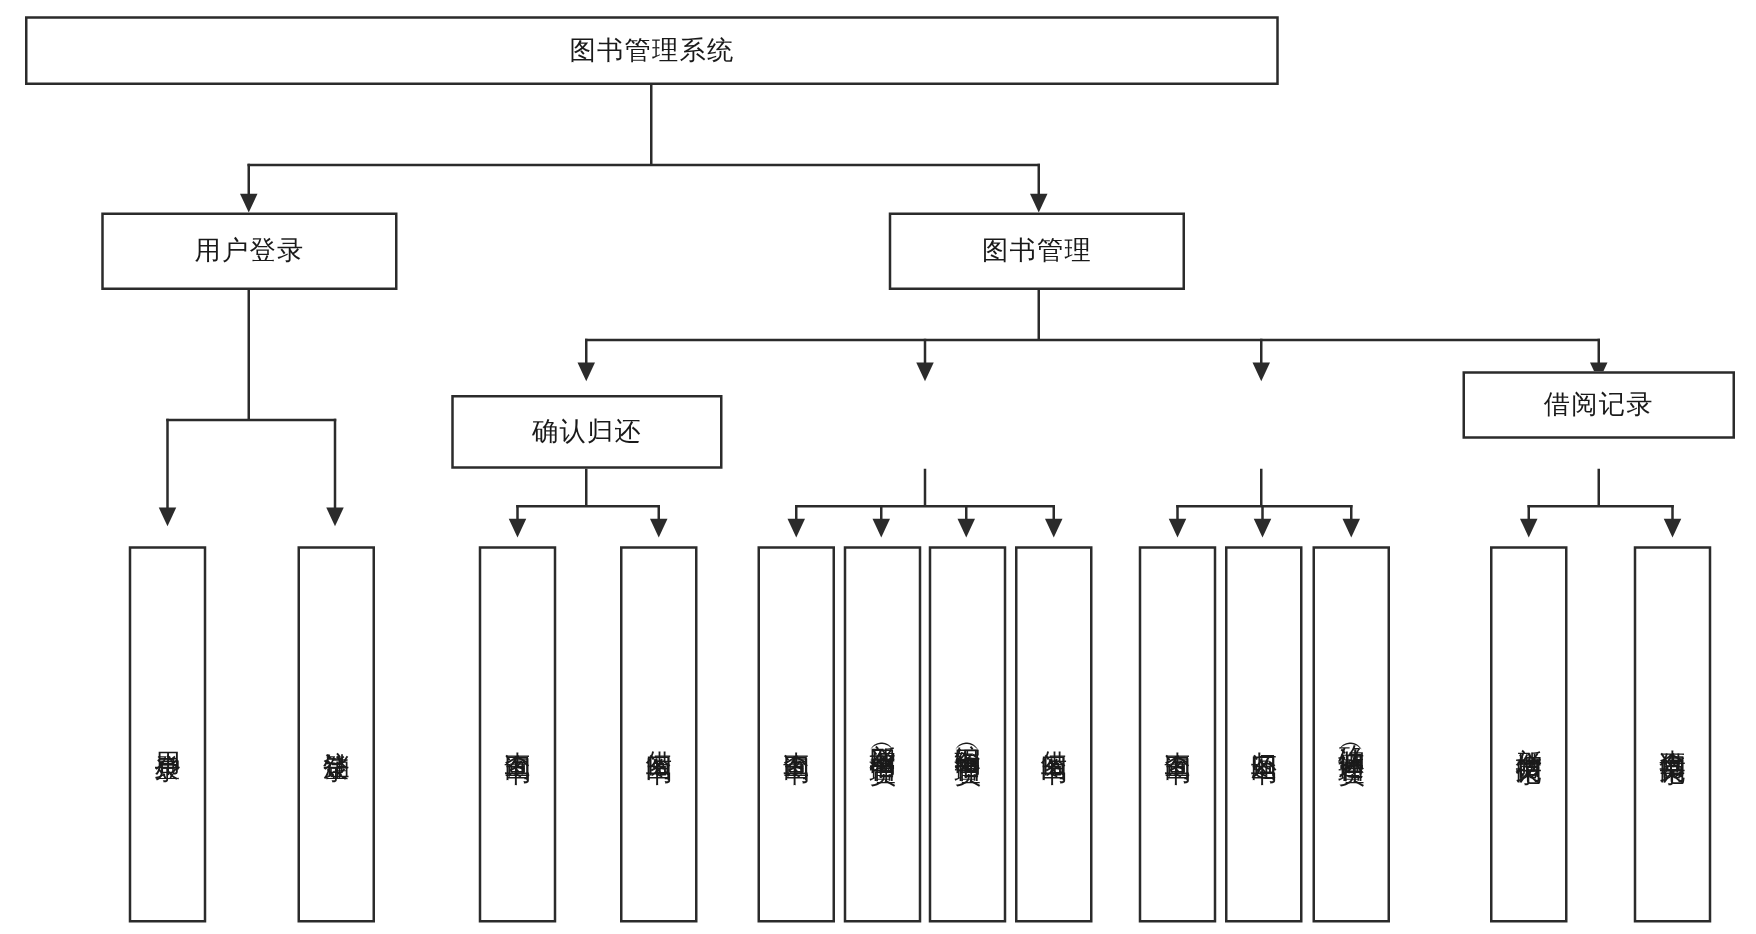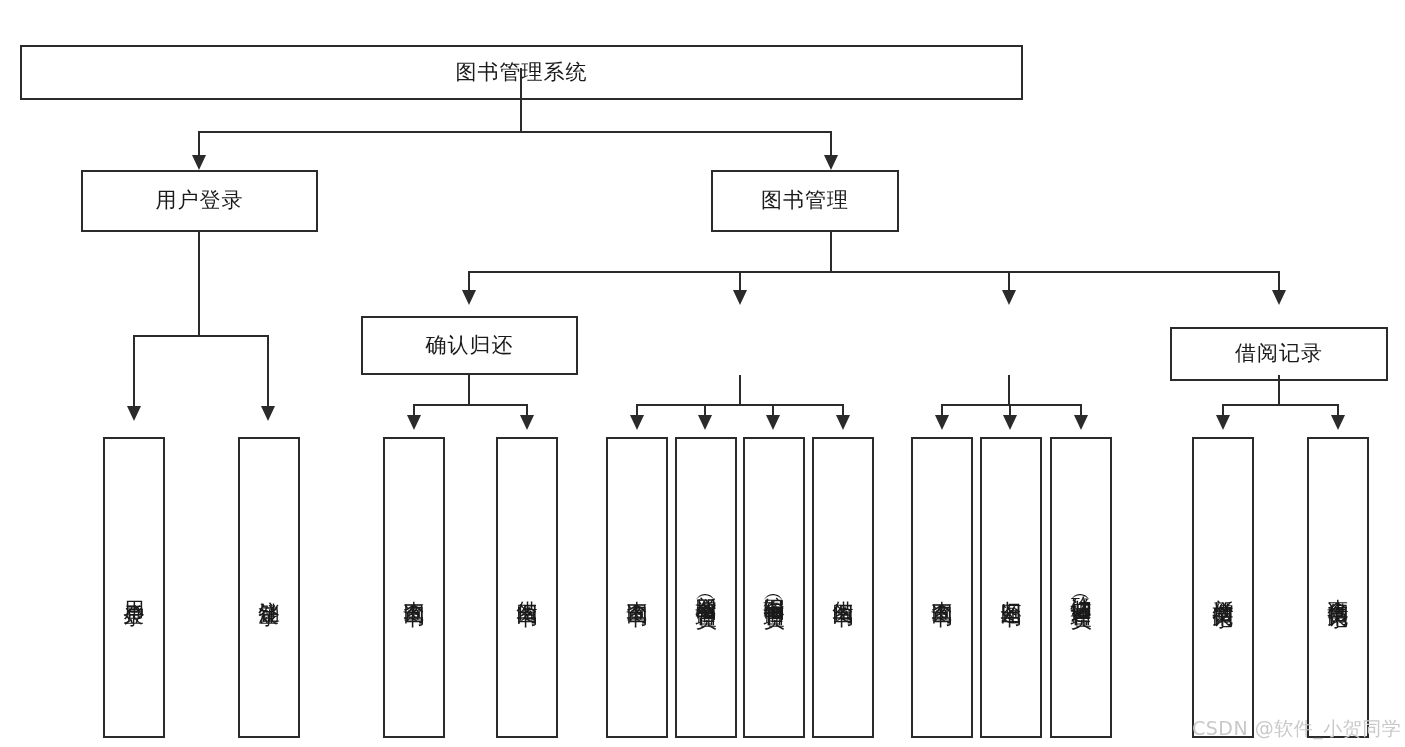--- a/index.html
+++ b/index.html
@@ -67,39 +67,39 @@
     white-space: nowrap;
     user-select: none;
     letter-spacing: 0.5px;
   }
 </style>
 </head>
 <body>
 
 <div id="canvas">
 
-  <div class="node h" style="left:20px; top:13px; width:1003px; height:55px;margin-top:32px;">
+  <div class="node h" style="left:20px; top:13px; width:1003px; height:55px;">
     <span>图书管理系统</span>
   </div>
 
   <div class="edge vline" style="left:520px; top:68px; width:2px; height:64px;"></div>
 
   <div class="edge hline" style="left:198px; top:131px; width:634px; height:2px;"></div>
 
   <div class="edge vline" style="left:198px; top:131px; width:2px; height:27px;"></div>
   <div class="arrow" style="left:192px; top:155px;"></div>
 
   <div class="edge vline" style="left:830px; top:131px; width:2px; height:27px;"></div>
   <div class="arrow" style="left:824px; top:155px;"></div>
 
   <div class="node h" style="left:81px; top:170px; width:237px; height:62px;">
     <span>用户登录</span>
   </div>
 
-  <div class="node h" style="left:711px; top:170px; width:188px; height:62px;">
+  <div class="node h" style="left:711px; top:170px; width:237px; height:62px;">
     <span>图书管理</span>
   </div>
 
   <div class="edge vline" style="left:198px; top:232px; width:2px; height:104px;"></div>
   <div class="edge hline" style="left:133px; top:335px; width:136px; height:2px;"></div>
   <div class="edge vline" style="left:133px; top:335px; width:2px; height:74px;"></div>
   <div class="arrow" style="left:127px; top:406px;"></div>
   <div class="edge vline" style="left:267px; top:335px; width:2px; height:74px;"></div>
   <div class="arrow" style="left:261px; top:406px;"></div>
 
@@ -110,21 +110,21 @@
   <div class="edge vline" style="left:739px; top:271px; width:2px; height:22px;"></div>
   <div class="arrow" style="left:733px; top:290px;"></div>
   <div class="edge vline" style="left:1008px; top:271px; width:2px; height:22px;"></div>
   <div class="arrow" style="left:1002px; top:290px;"></div>
   <div class="edge vline" style="left:1278px; top:271px; width:2px; height:22px;"></div>
   <div class="arrow" style="left:1272px; top:290px;"></div>
 
   <div class="node h" style="left:361px; top:316px; width:217px; height:59px;">
     <span>确认归还</span>
   </div>
-  <div class="node h" style="left:1170px; top:327px; width:218px; height:54px;">
+  <div class="node h" style="left:1170px; top:297px; width:218px; height:54px;">
     <span>借阅记录</span>
   </div>
 
   <div class="edge vline" style="left:468px; top:375px; width:2px; height:30px;"></div>
   <div class="edge hline" style="left:413px; top:404px; width:115px; height:2px;"></div>
   <div class="edge vline" style="left:413px; top:404px; width:2px; height:14px;"></div>
   <div class="arrow" style="left:407px; top:415px;"></div>
   <div class="edge vline" style="left:526px; top:404px; width:2px; height:14px;"></div>
   <div class="arrow" style="left:520px; top:415px;"></div>
 
@@ -192,15 +192,14 @@
     <span class="vtxt">确认归还（管理员）</span>
   </div>
 
   <div class="node v" style="left:1192px; top:437px; width:62px; height:301px;">
     <span class="vtxt">新增借阅记录</span>
   </div>
   <div class="node v" style="left:1307px; top:437px; width:62px; height:301px;">
     <span class="vtxt">查询借阅记录</span>
   </div>
 
-  <div class="watermark" style="left:1192px; top:716px;">CSDN @软件_小贺同学</div>
 
 </div>
 
 </body></html>

